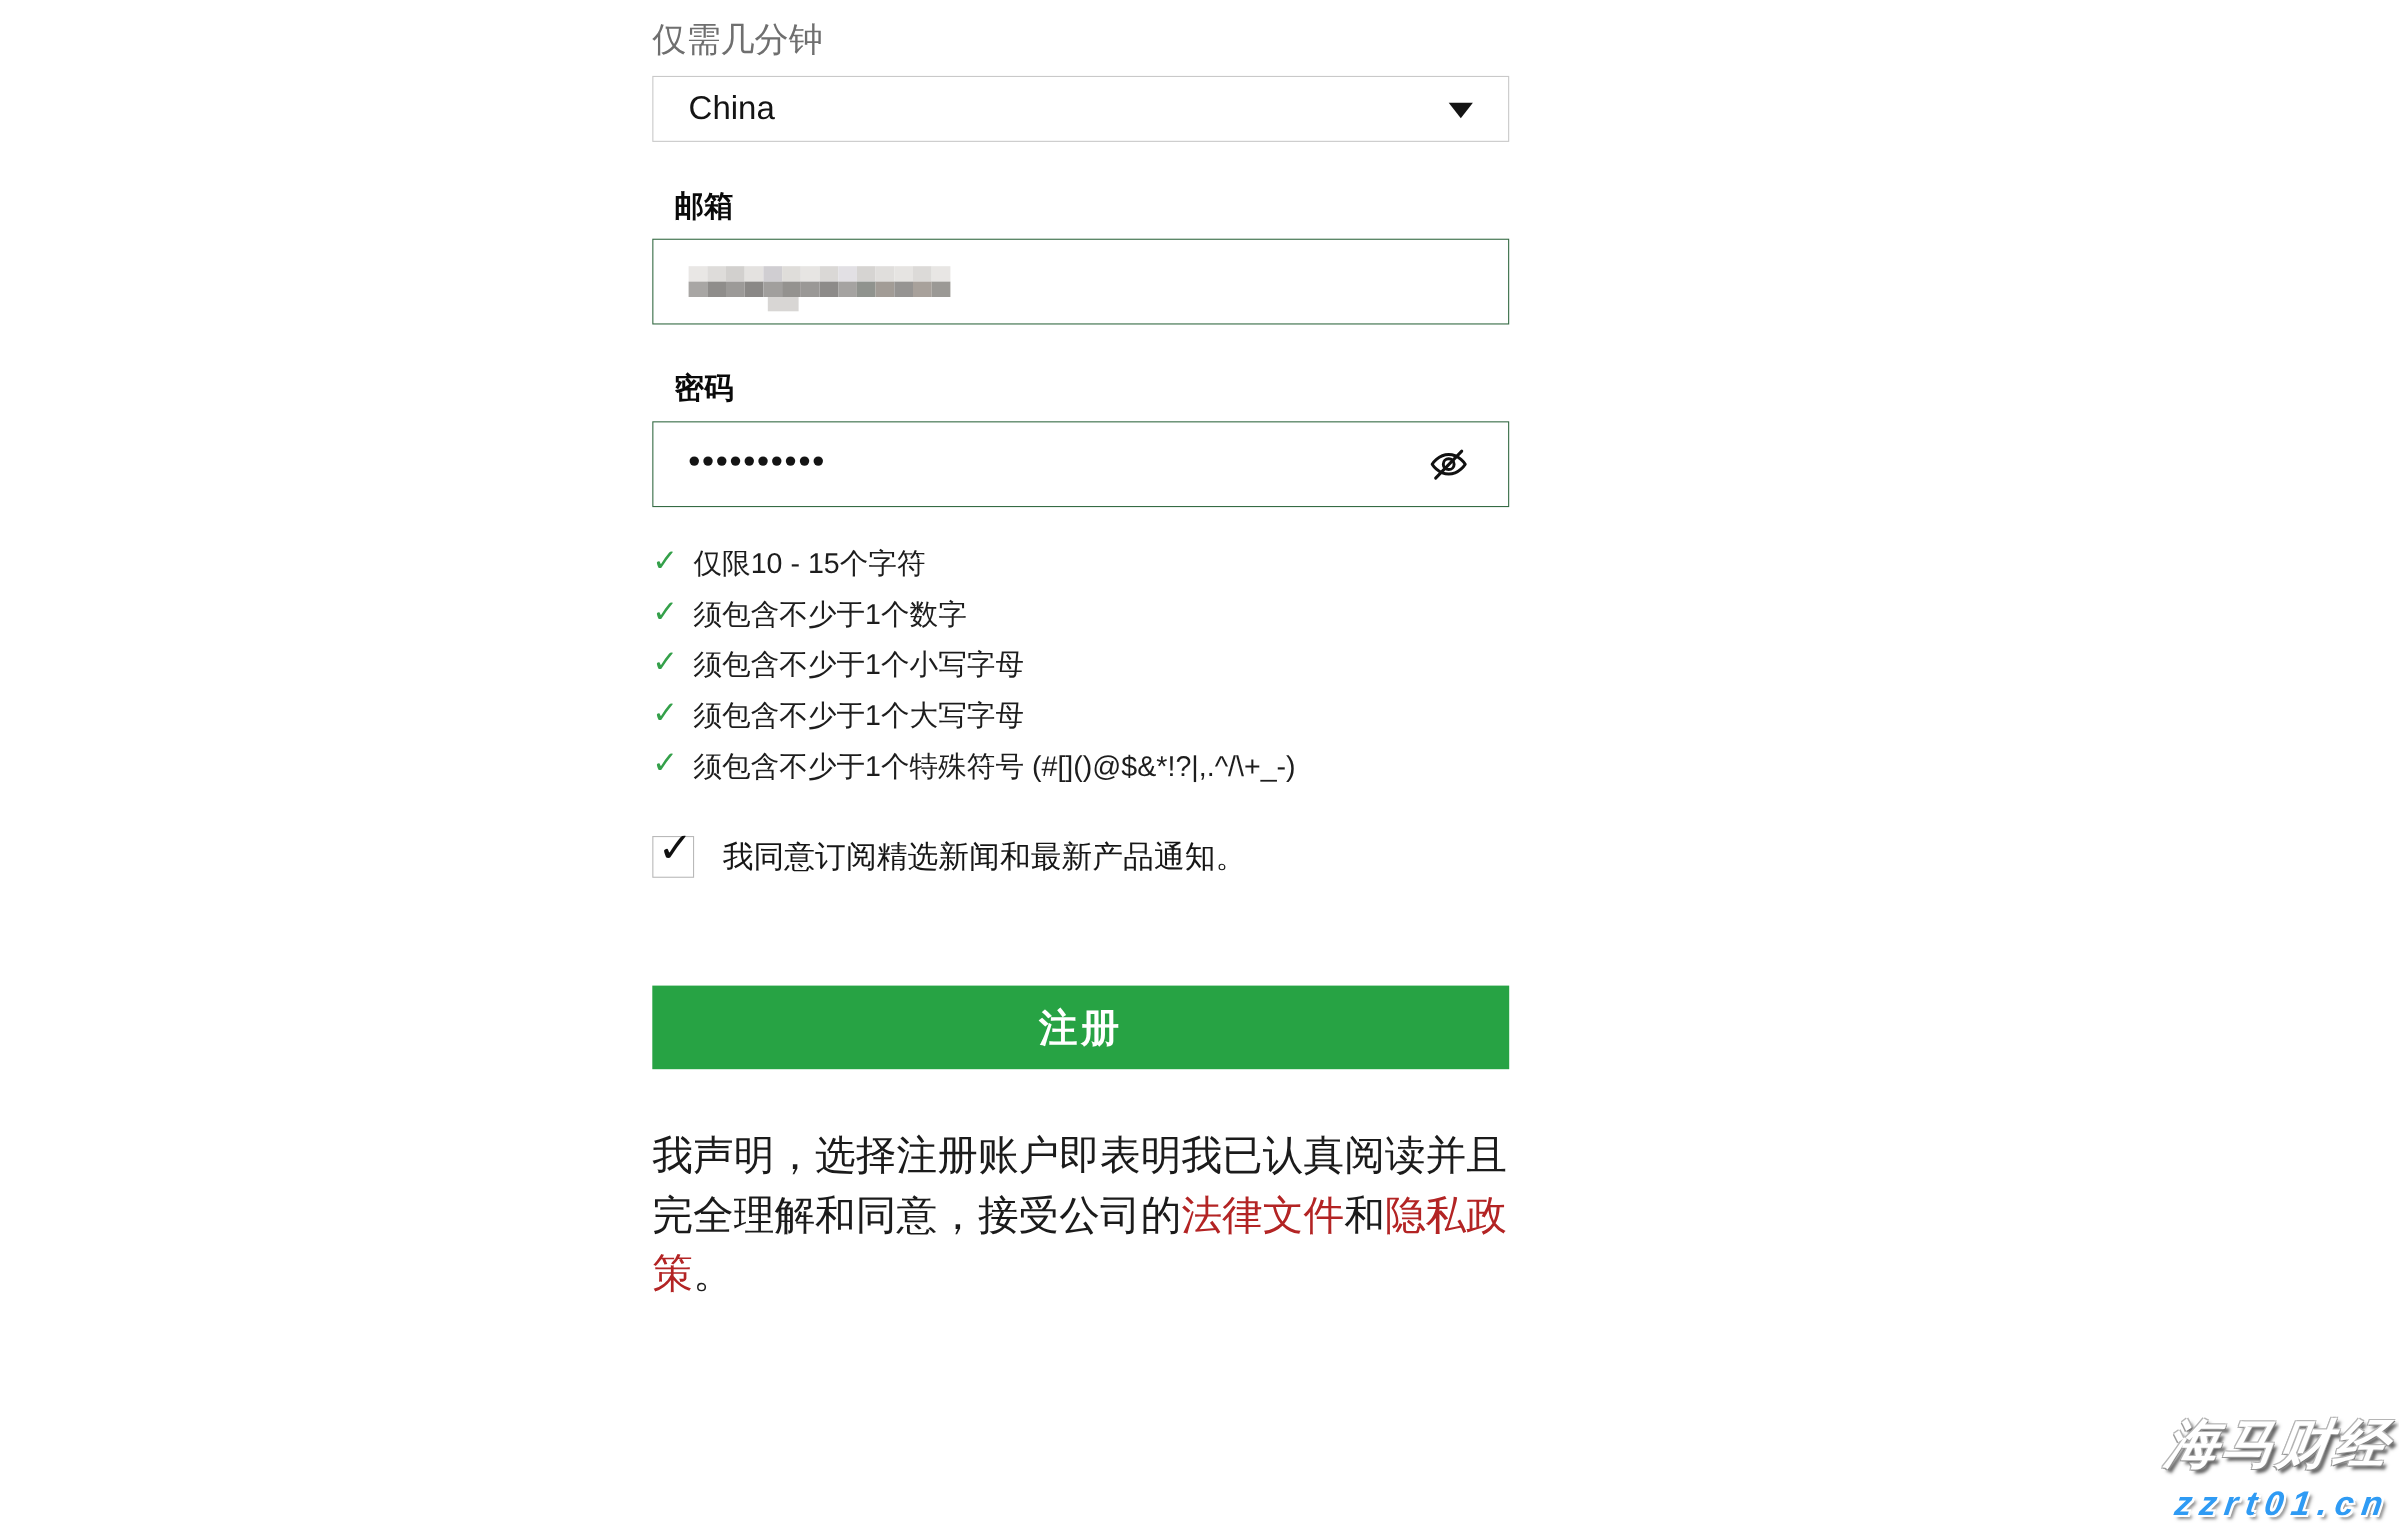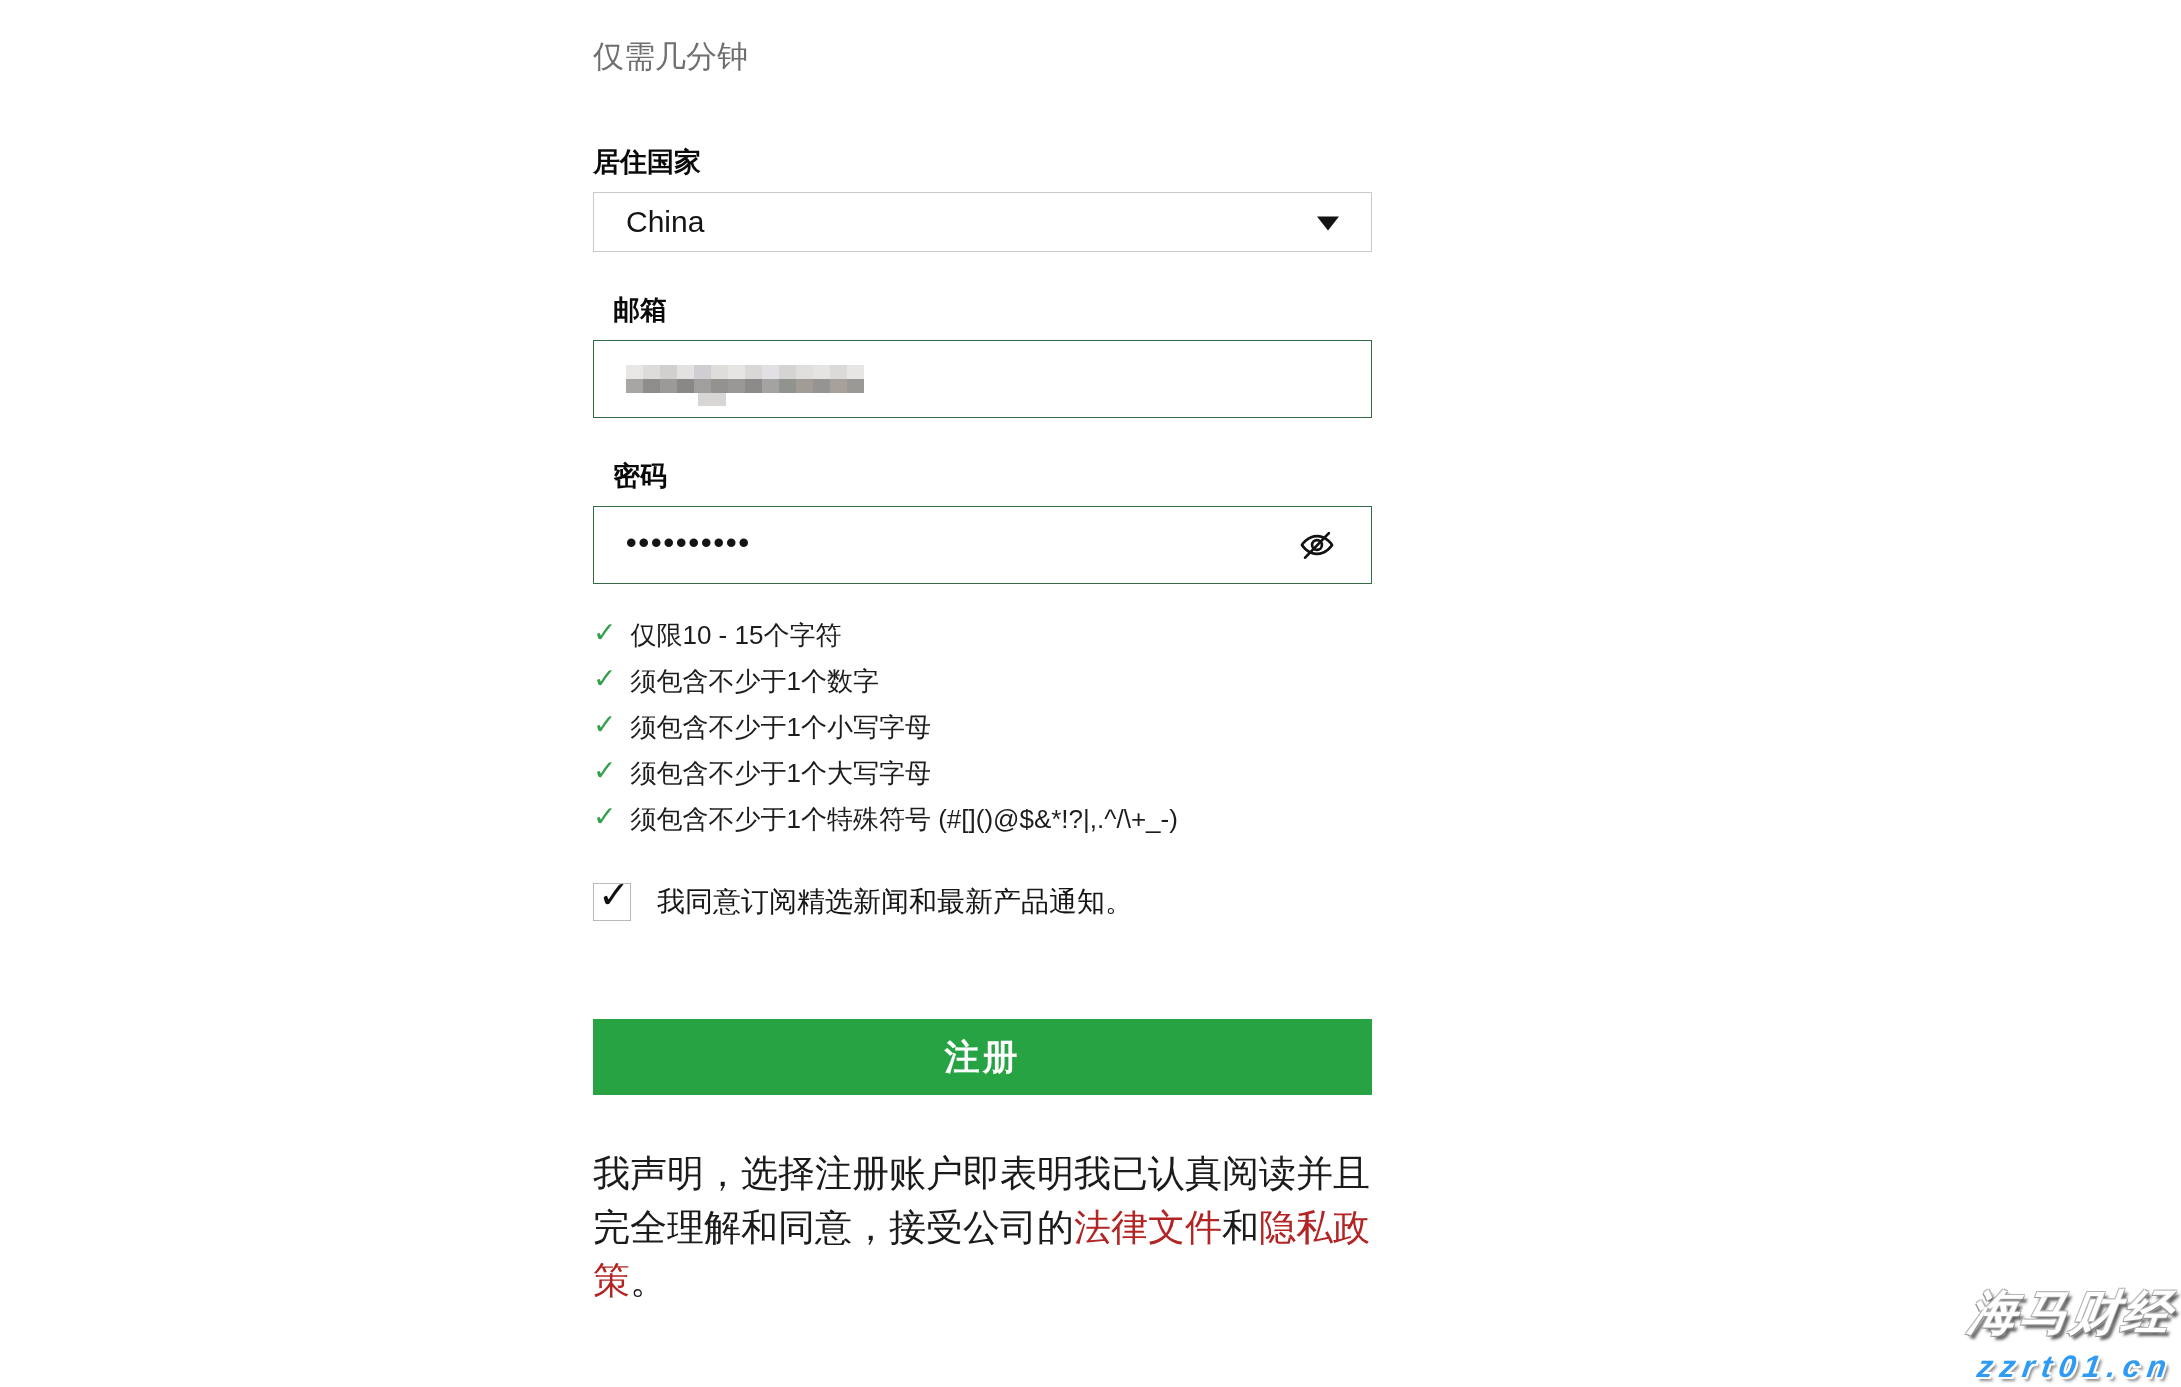--- a/index.html
+++ b/index.html
@@ -18,21 +18,21 @@
     width:779px;
   }
   .title {
     margin-top:64px;
     font-size:50px;
     font-weight:700;
     letter-spacing:1px;
     color:#0a0a0a;
   }
   .subtitle {
-    margin-top:36px;
+    margin-top:15px;
     font-size:31px;
     color:#6f6f6f;
     font-weight:400;
   }
   .field-label {
     margin-top:66px;
     font-size:27px;
     font-weight:700;
     color:#0a0a0a;
   }
@@ -188,21 +188,20 @@
   }
 </style>
 </head>
 <body>
 
 <div class="page">
   <div class="col">
 
     <div class="subtitle">仅需几分钟</div>
 
-    <div class="field-label">居住国家</div>
     <div class="select-box">
       <span class="select-value">China</span>
       <span class="caret-down"></span>
     </div>
 
     <div class="field-label tight">邮箱</div>
     <div class="input-box email">
       <div class="mosaic">
         <div class="mosaic-row">
             <div class="px" style="background: rgb(233, 231, 229);"></div>

